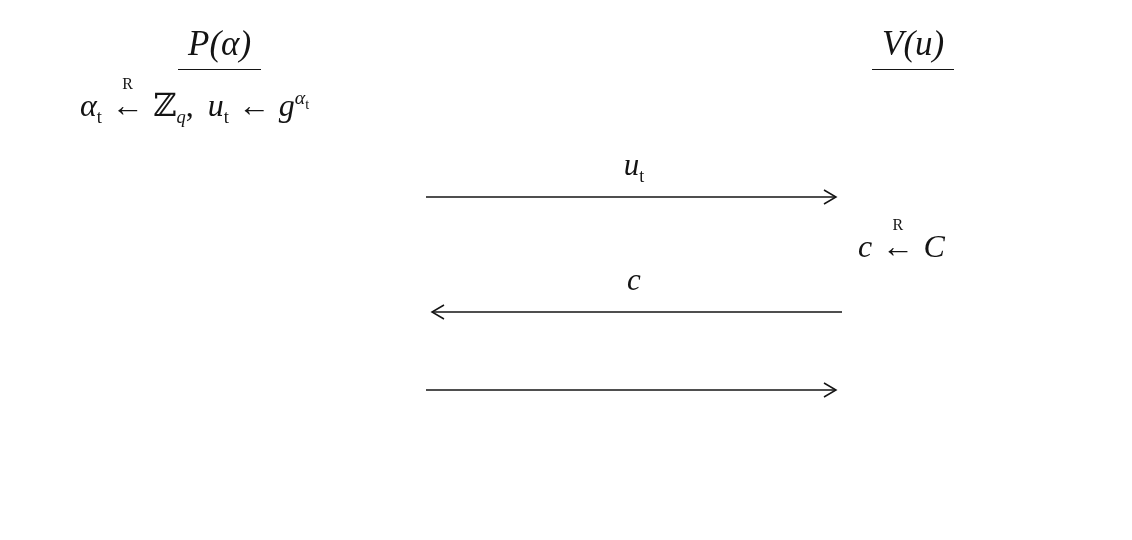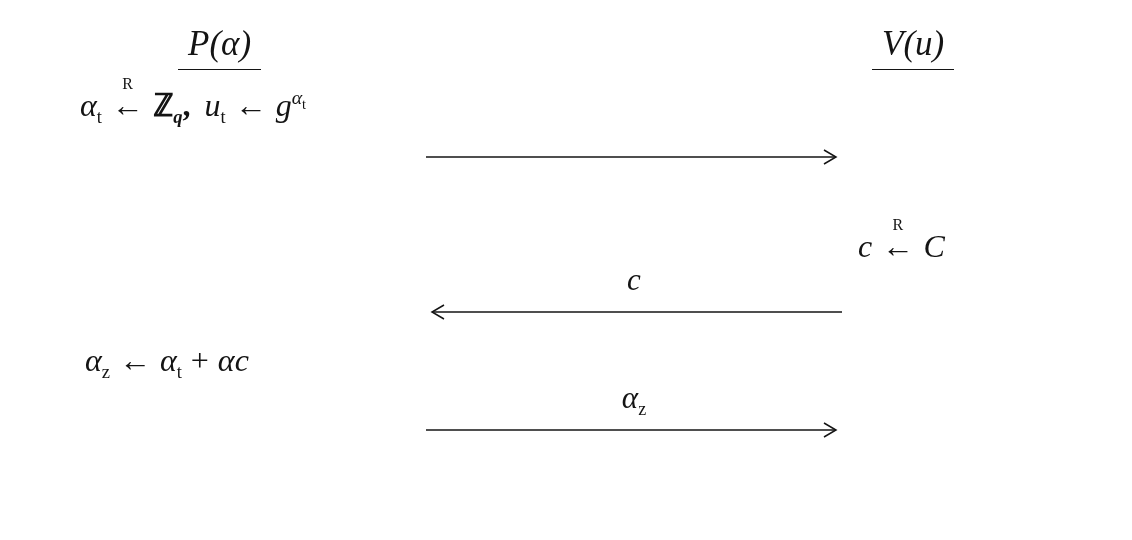--- a/index.html
+++ b/index.html
@@ -25,21 +25,21 @@
   .expr {
     position: absolute;
     font-size: 32px;
     font-style: italic;
     white-space: nowrap;
     line-height: 1.25;
     text-align: center;
   }
   .expr sub { font-size: 0.58em; font-style: normal; }
   .expr sub.ital { font-style: italic; }
-  .up { font-style: normal; font-weight: bold; }
+  .up { font-style: normal; }
   .op { font-style: normal; margin: 0 0.28em; }
   .gap { display: inline-block; width: 14px; }
   
   .overset {
     position: relative;
     display: inline-block;
     font-style: normal;
     margin: 0 0.3em;
   }
   .overset .over {
@@ -72,44 +72,41 @@
 
   <div class="role-header" style="left:178px; top:24px;">P(α)</div>
 
   <div class="role-header" style="left:872px; top:24px;">V(u)</div>
 
   <div class="expr" style="left:80px; top:85px;">
     <span><span>α</span><sub>t</sub></span><span class="overset"><span class="over">R</span><span>←</span></span><span class="up"><span>ℤ</span><sub class="ital">q</sub></span><span class="up">,</span><span class="gap"></span><span><span>u</span><sub>t</sub></span><span class="op">←</span><span><span>g</span><sup class="sup"><span>α</span><sub>t</sub></sup></span>
   </div>
 
   <div class="message" style="left:425px; top:145px;">
+    <div class="msg-label"><span>u</span><sub>t</sub></div>
     <svg class="arrow-svg" width="418" height="24" viewBox="0 0 418 24">
       <line x1="1" y1="12" x2="410" y2="12" stroke="#141414" stroke-width="1.5"></line>
       <path d="M399 5 L411 12 L399 19" fill="none" stroke="#141414" stroke-width="1.5"></path>
     </svg>
   </div>
 
   <div class="expr" style="left:858px; top:226px;">
     <span>c</span><span class="overset"><span class="over">R</span><span>←</span></span><span>C</span>
   </div>
 
   <div class="message" style="left:425px; top:260px;">
     <div class="msg-label"><span>c</span><sub></sub></div>
     <svg class="arrow-svg" width="418" height="24" viewBox="0 0 418 24">
       <line x1="8" y1="12" x2="417" y2="12" stroke="#141414" stroke-width="1.5"></line>
       <path d="M19 5 L7 12 L19 19" fill="none" stroke="#141414" stroke-width="1.5"></path>
     </svg>
   </div>
 
-  <div class="expr" style="left:85px; top:340px;">
-    <span><span>α</span><sub>z</sub></span><span class="op">←</span><span><span>α</span><sub>t</sub></span><span class="op">+</span><span><span>α</span><span>c</span></span>
-  </div>
 
   <div class="message" style="left:425px; top:378px;">
-    <div class="msg-label"><span>α</span><sub>z</sub></div>
     <svg class="arrow-svg" width="418" height="24" viewBox="0 0 418 24">
       <line x1="1" y1="12" x2="410" y2="12" stroke="#141414" stroke-width="1.5"></line>
       <path d="M399 5 L411 12 L399 19" fill="none" stroke="#141414" stroke-width="1.5"></path>
     </svg>
   </div>
 
 
 </div>
 
 </body></html>

